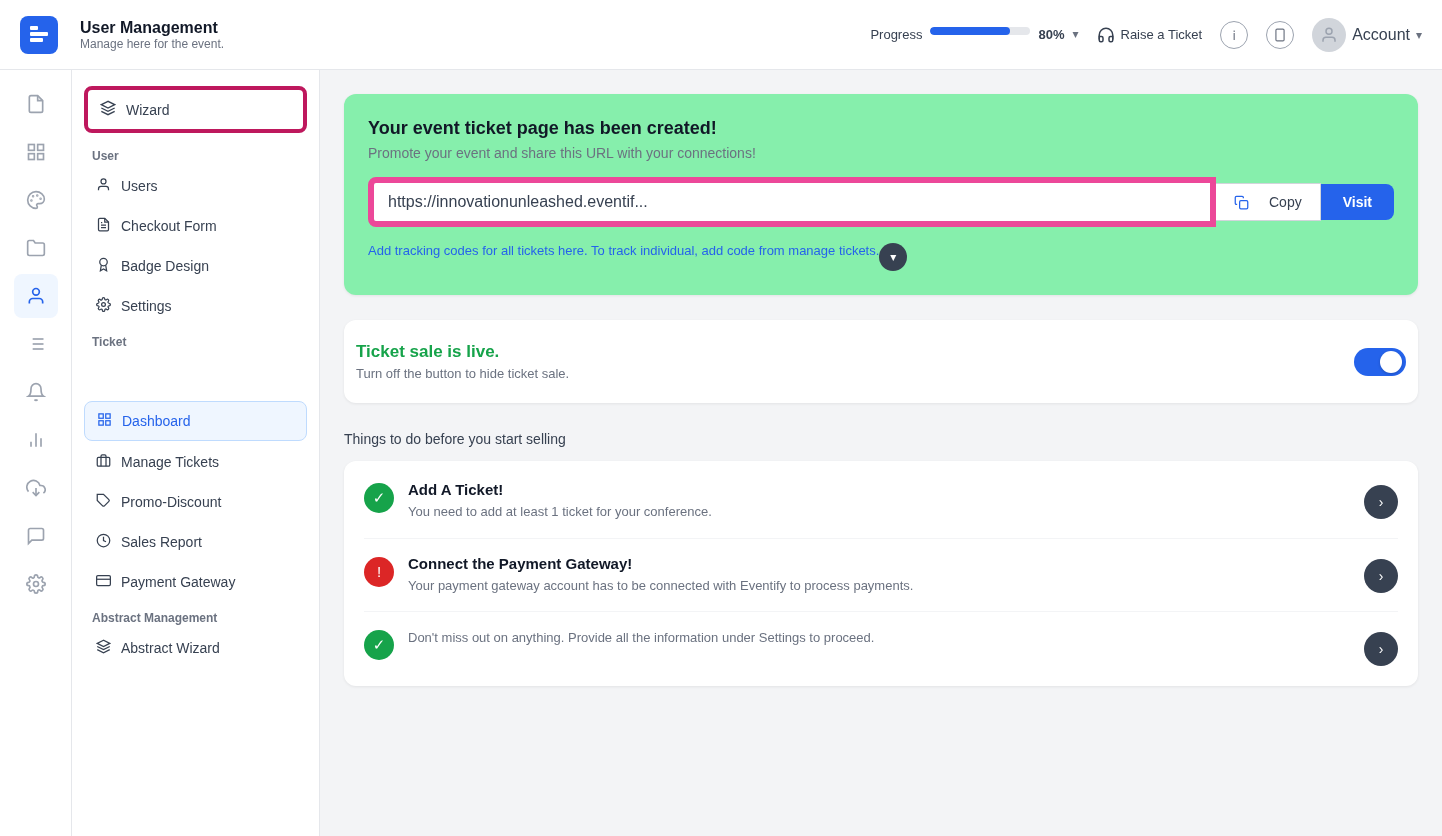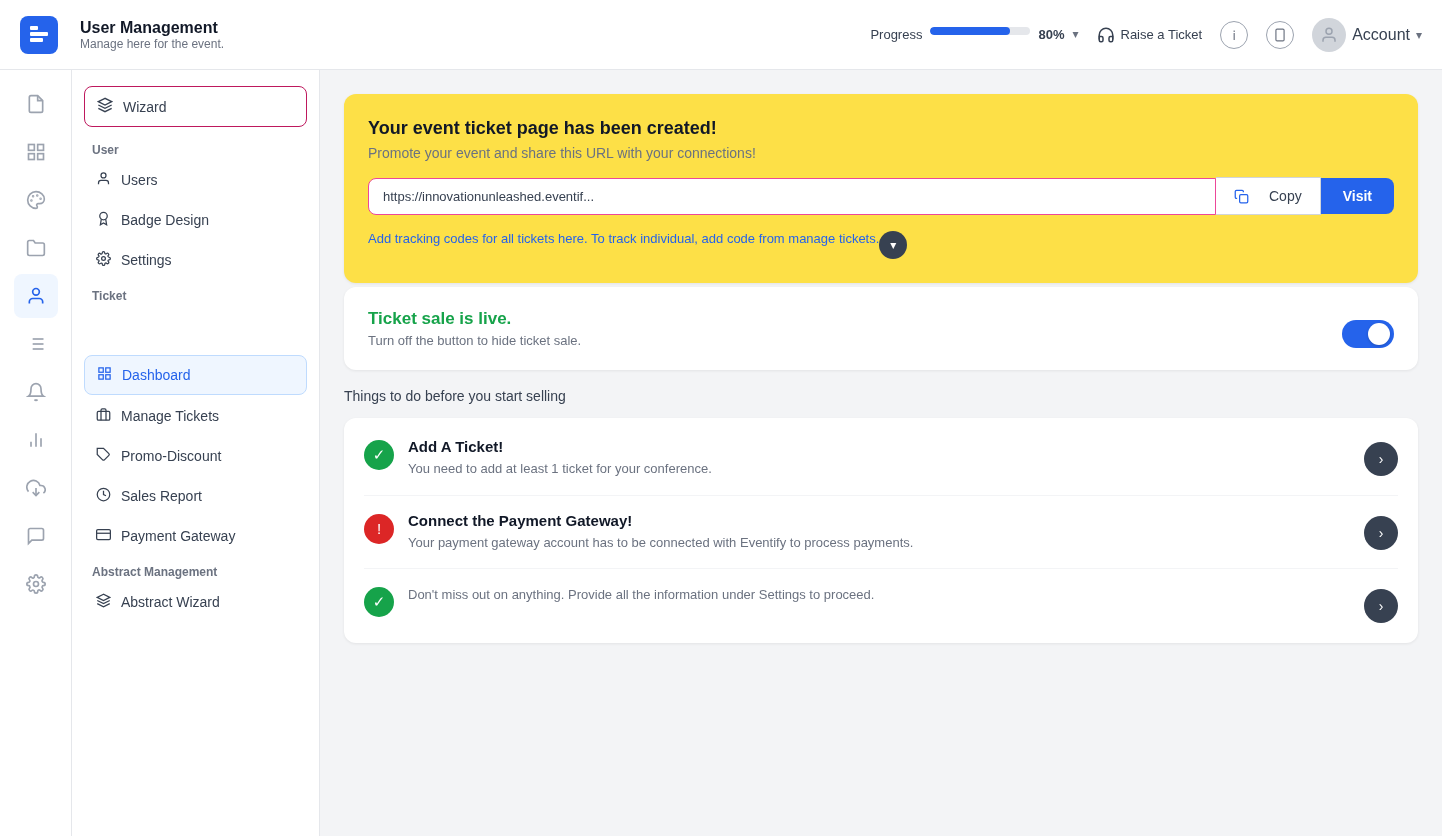--- a/index.html
+++ b/index.html
@@ -61,55 +61,55 @@
       display: flex; align-items: center; gap: 10px; padding: 10px 12px;
       border-radius: 8px; cursor: pointer; font-size: 14px; color: #374151;
       margin-bottom: 2px;
     }
     .nav-item.active { background: #eff6ff; color: #2563eb; border: 1.5px solid #bfdbfe; margin-top: 48px; }
     .nav-item-icon { font-size: 15px; color: inherit; flex-shrink: 0; }
     .nav-item-label { font-size: 14px; }
     .nav-wizard-item {
       display: flex; align-items: center; gap: 10px; padding: 10px 12px;
       border-radius: 8px; cursor: pointer; font-size: 14px; color: #374151;
-      margin-bottom: 8px; border: 1px solid #be185d;
+      margin-bottom: 8px; border: 4px solid #be185d;
     }
 
     
     .content-area { flex: 1; padding: 24px; overflow-y: auto; background: #f3f4f6; }
 
     
     .card {
-      background: #fde047; border-radius: 12px; padding: 24px;
-      box-shadow: 0 1px 3px rgba(0,0,0,0.07); margin-bottom: 4px;
+      background: #86efac; border-radius: 12px; padding: 24px;
+      box-shadow: 0 1px 3px rgba(0,0,0,0.07); margin-bottom: 25px;
     }
 
     
     .event-created-title { font-size: 18px; font-weight: 700; color: #111827; margin-bottom: 6px; }
     .event-created-sub { font-size: 14px; color: #6b7280; margin-bottom: 16px; }
     .url-row { display: flex; align-items: center; gap: 0; margin-bottom: 14px; }
     .url-input {
-      flex: 1; border: 1px solid #ec4899; border-radius: 8px 0 0 8px;
-      padding: 10px 14px; font-size: 13px; color: #374151; background: #fff;
+      flex: 1; border: 6px solid #ec4899; border-radius: 8px 0 0 8px;
+      padding: 10px 14px; font-size: 16px; color: #374151; background: #fff;
       outline: none; min-width: 0;
     }
     .copy-btn {
       display: flex; align-items: center; gap: 20px;
       border: 1px solid #d1d5db; border-left: none; border-radius: 0;
       padding: 10px 18px; background: #fff; cursor: pointer; font-size: 14px; color: #374151;
     }
     .visit-btn {
       background: #2563eb; color: #fff; border: none; border-radius: 0 8px 8px 0;
       padding: 10px 22px; font-size: 14px; font-weight: 600; cursor: pointer;
     }
     .tracking-link { font-size: 13px; color: #2563eb; cursor: pointer; line-height: 1.5; display: flex; align-items: flex-start; gap: 0; }
     .tracking-chevron-btn { width: 28px; height: 28px; background: #374151; border-radius: 50%; display: flex; align-items: center; justify-content: center; color: #fff; font-size: 12px; cursor: pointer; flex-shrink: 0; margin-top: 2px; }
 
     
-    .ticket-live-card { background: #fff; border-radius: 12px; padding: 22px 24px; box-shadow: 0 1px 3px rgba(0,0,0,0.07); margin-bottom: 18px; display: flex; align-items: flex-end; justify-content: space-between; }
+    .ticket-live-card { background: #fff; border-radius: 12px; padding: 22px 12px; box-shadow: 0 1px 3px rgba(0,0,0,0.07); margin-bottom: 28px; display: flex; align-items: center; justify-content: space-between; }
     .ticket-live-title { font-size: 17px; font-weight: 700; color: #16a34a; margin-bottom: 4px; }
     .ticket-live-sub { font-size: 13px; color: #6b7280; }
     .toggle { position: relative; width: 52px; height: 28px; }
     .toggle input { opacity: 0; width: 0; height: 0; }
     .toggle-slider {
       position: absolute; cursor: pointer; top: 0; left: 0; right: 0; bottom: 0;
       background: #2563eb; border-radius: 34px; transition: 0.3s;
     }
     .toggle-slider:before {
       position: absolute; content: ""; height: 22px; width: 22px;
@@ -283,20 +283,32 @@
         <svg width="15" height="15" viewBox="0 0 24 24" fill="none" stroke="currentColor" stroke-width="2">
             <path d="M20 21v-2a4 4 0 0 0-4-4H8a4 4 0 0 0-4 4v2"></path>
             <circle cx="12" cy="7" r="4"></circle>
           </svg>
       </span>
       <span class="nav-item-label">Users</span>
     </div>
     <div class="nav-item">
       <span class="nav-item-icon">
         <svg width="15" height="15" viewBox="0 0 24 24" fill="none" stroke="currentColor" stroke-width="2">
+            <path d="M14 2H6a2 2 0 0 0-2 2v16a2 2 0 0 0 2 2h12a2 2 0 0 0 2-2V8z"></path>
+            <polyline points="14 2 14 8 20 8"></polyline>
+            <line x1="16" y1="13" x2="8" y2="13"></line>
+            <line x1="16" y1="17" x2="8" y2="17"></line>
+            <polyline points="10 9 9 9 8 9"></polyline>
+          </svg>
+      </span>
+      <span class="nav-item-label">Checkout Form</span>
+    </div>
+    <div class="nav-item">
+      <span class="nav-item-icon">
+        <svg width="15" height="15" viewBox="0 0 24 24" fill="none" stroke="currentColor" stroke-width="2">
             <circle cx="12" cy="8" r="6"></circle>
             <path d="M15.477 12.89L17 22l-5-3-5 3 1.523-9.11"></path>
           </svg>
       </span>
       <span class="nav-item-label">Badge Design</span>
     </div>
     <div class="nav-item">
       <span class="nav-item-icon">
         <svg width="15" height="15" viewBox="0 0 24 24" fill="none" stroke="currentColor" stroke-width="2">
             <circle cx="12" cy="12" r="3"></circle>

